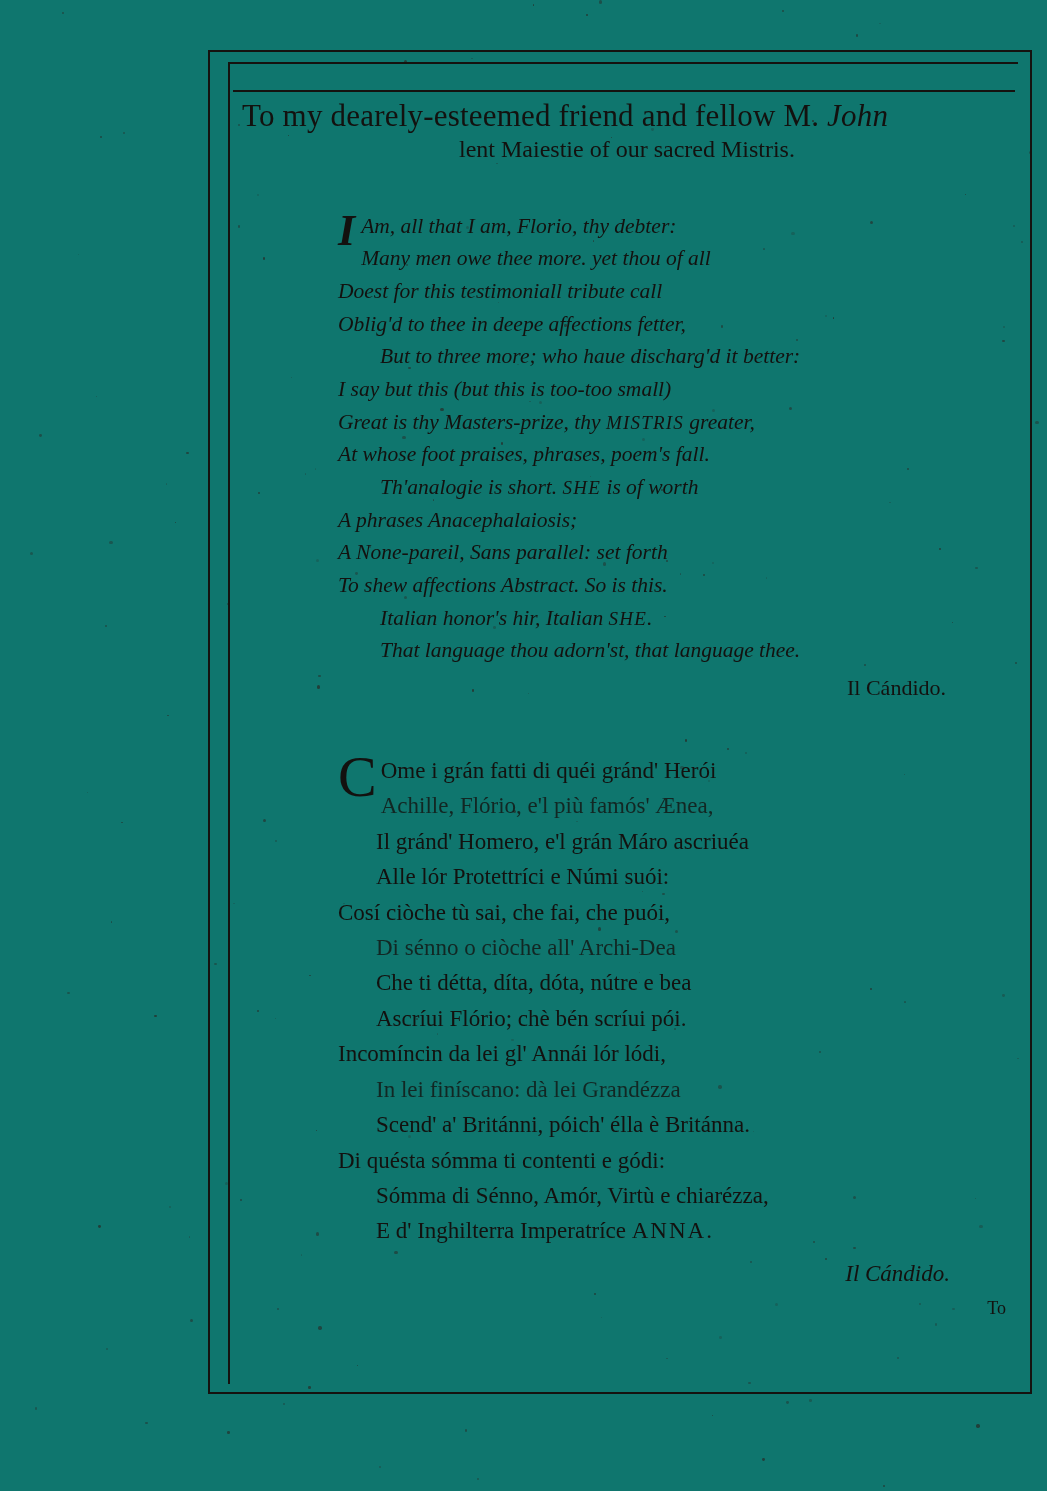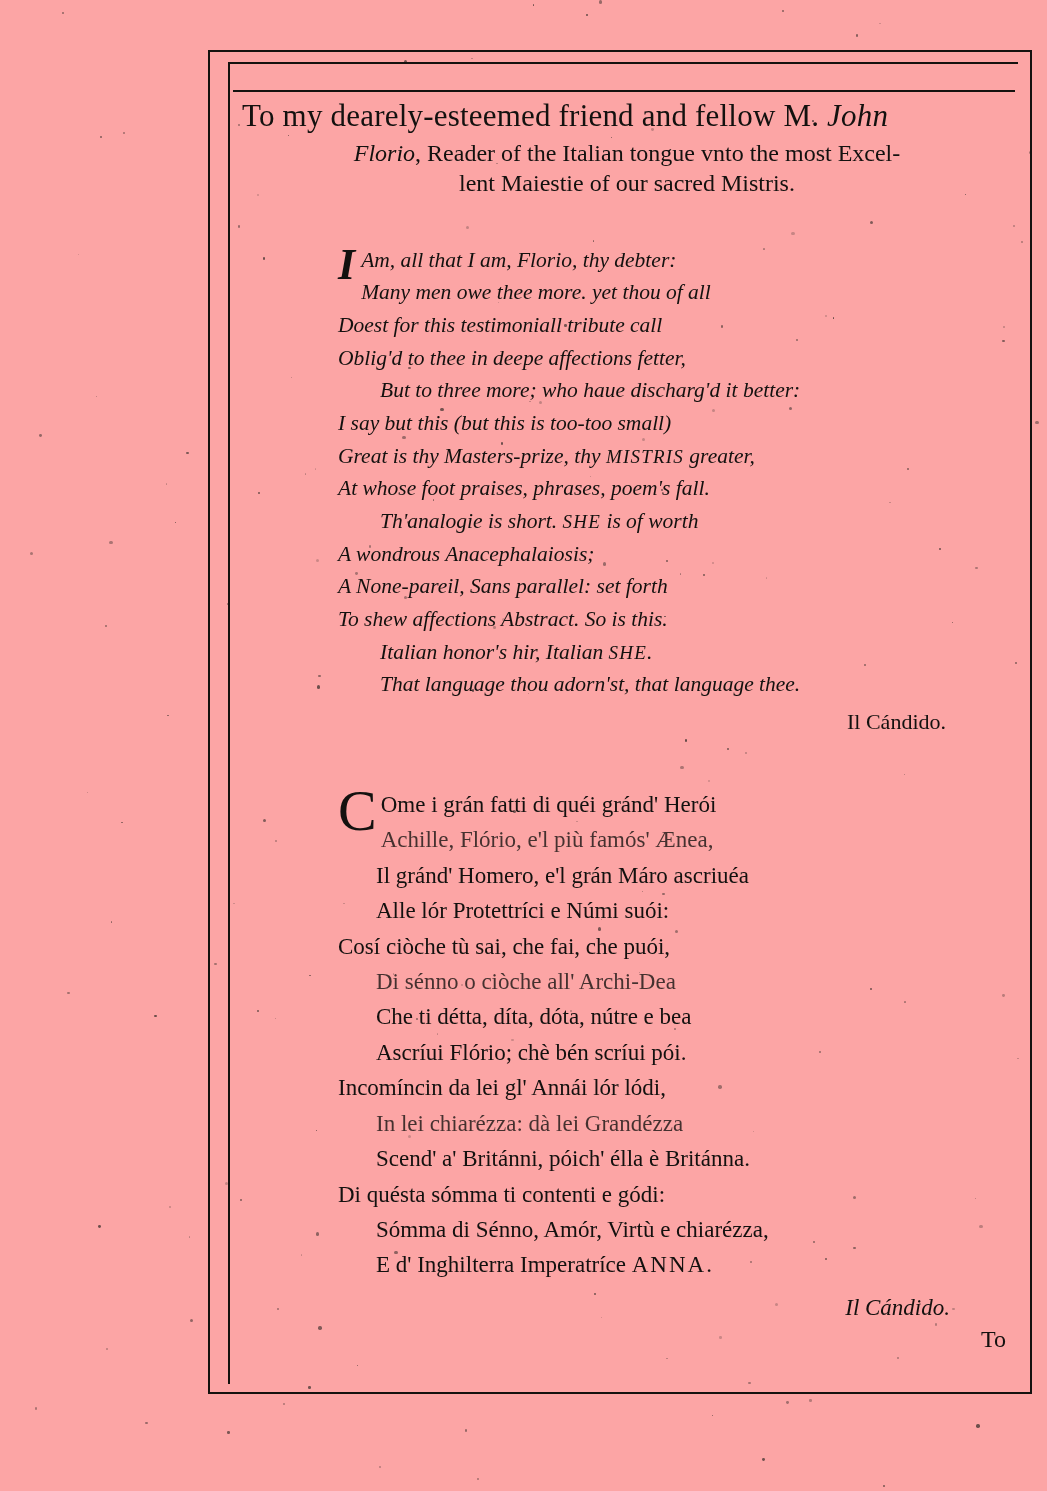--- a/index.html
+++ b/index.html
@@ -4,21 +4,21 @@
 <style>
   html, body {
     margin: 0;
     padding: 0;
     background: #ffffff;
   }
   .page {
     position: relative;
     width: 1047px;
     height: 1491px;
-    background: #fca5a5;
+    background: #0f766e;
     overflow: hidden;
     font-family: "Liberation Serif", serif;
     color: #13110f;
   }
   
   .speckles {
     position: absolute;
     inset: 0;
     pointer-events: none;
   }
@@ -146,21 +146,21 @@
     font-style: italic;
     font-size: 23px;
     margin-top: 12px;
     padding-right: 66px;
   }
 
   .catchword {
     position: absolute;
     right: 10px;
     bottom: -32px;
-    font-size: 24px;
+    font-size: 18px;
   }
 
   
   .faded { opacity: .78; }
 </style>
 </head>
 <body>
 
 <div class="page">
 
@@ -349,55 +349,52 @@
 
   <div class="frame-outer"></div>
   <div class="frame-inner"></div>
   <div class="rule-top"></div>
 
   <div class="content">
 
     <div class="head-line-1">
       <span>To my dearely-esteemed friend and fellow M. </span><span class="it">John</span>
     </div>
-    <div class="head-line-2">
-      <span class="it">Florio</span><span>, Reader of the Italian tongue vnto the most Excel-</span>
-    </div>
     <div class="head-line-3">lent Maiestie of our sacred Mistris.</div>
 
     <div class="poem-en" id="poem-en">
         <div class="ln"><span class="dropcap-i">I</span>Am, all that I am, Florio, thy debter:</div>
         <div class="ln">Many men owe thee more. yet thou of all</div>
         <div class="ln">Doest for this testimoniall tribute call</div>
         <div class="ln">Oblig'd to thee in deepe affections fetter,</div>
         <div class="ln ind">But to three more; who haue discharg'd it better:</div>
         <div class="ln">I say but this (but this is too-too small)</div>
         <div class="ln">Great is thy Masters-prize, thy <span class="sc caps">MISTRIS</span> greater,</div>
         <div class="ln">At whose foot praises, phrases, poem's fall.</div>
         <div class="ln ind">Th'analogie is short. <span class="sc caps">SHE</span> is of worth</div>
-        <div class="ln">A wondrous Anacephalaiosis;</div>
+        <div class="ln">A phrases Anacephalaiosis;</div>
         <div class="ln">A None-pareil, Sans parallel: set forth</div>
         <div class="ln">To shew affections Abstract. So is this.</div>
         <div class="ln ind">Italian honor's hir, Italian <span class="sc caps">SHE</span>.</div>
         <div class="ln ind">That language thou adorn'st, that language thee.</div>
       </div>
     <div class="signature">Il Cándido.</div>
 
 
     <div class="poem-it" id="poem-it">
         <div class="ln"><span class="dropcap-c">C</span>Ome i grán fatti di quéi gránd' Herói</div>
         <div class="ln ind faded">Achille, Flório, e'l più famós' Ænea,</div>
         <div class="ln ind">Il gránd' Homero, e'l grán Máro ascriuéa</div>
         <div class="ln ind">Alle lór Protettríci e Númi suói:</div>
         <div class="ln">Cosí ciòche tù sai, che fai, che puói,</div>
         <div class="ln ind faded">Di sénno o ciòche all' Archi-Dea</div>
         <div class="ln ind">Che ti détta, díta, dóta, nútre e bea</div>
         <div class="ln ind">Ascríui Flório; chè bén scríui pói.</div>
         <div class="ln">Incomíncin da lei gl' Annái lór lódi,</div>
-        <div class="ln ind faded">In lei chiarézza: dà lei Grandézza</div>
+        <div class="ln ind faded">In lei finíscano: dà lei Grandézza</div>
         <div class="ln ind">Scend' a' Británni, póich' élla è Británna.</div>
         <div class="ln">Di quésta sómma ti contenti e gódi:</div>
         <div class="ln ind">Sómma di Sénno, Amór, Virtù e chiarézza,</div>
         <div class="ln ind">E d' Inghilterra Imperatríce <span class="sc caps">ANNA</span>.</div>
       </div>
     <div class="signature-2">Il Cándido.</div>
 
     <div class="catchword">To</div>
   </div>
 </div>

